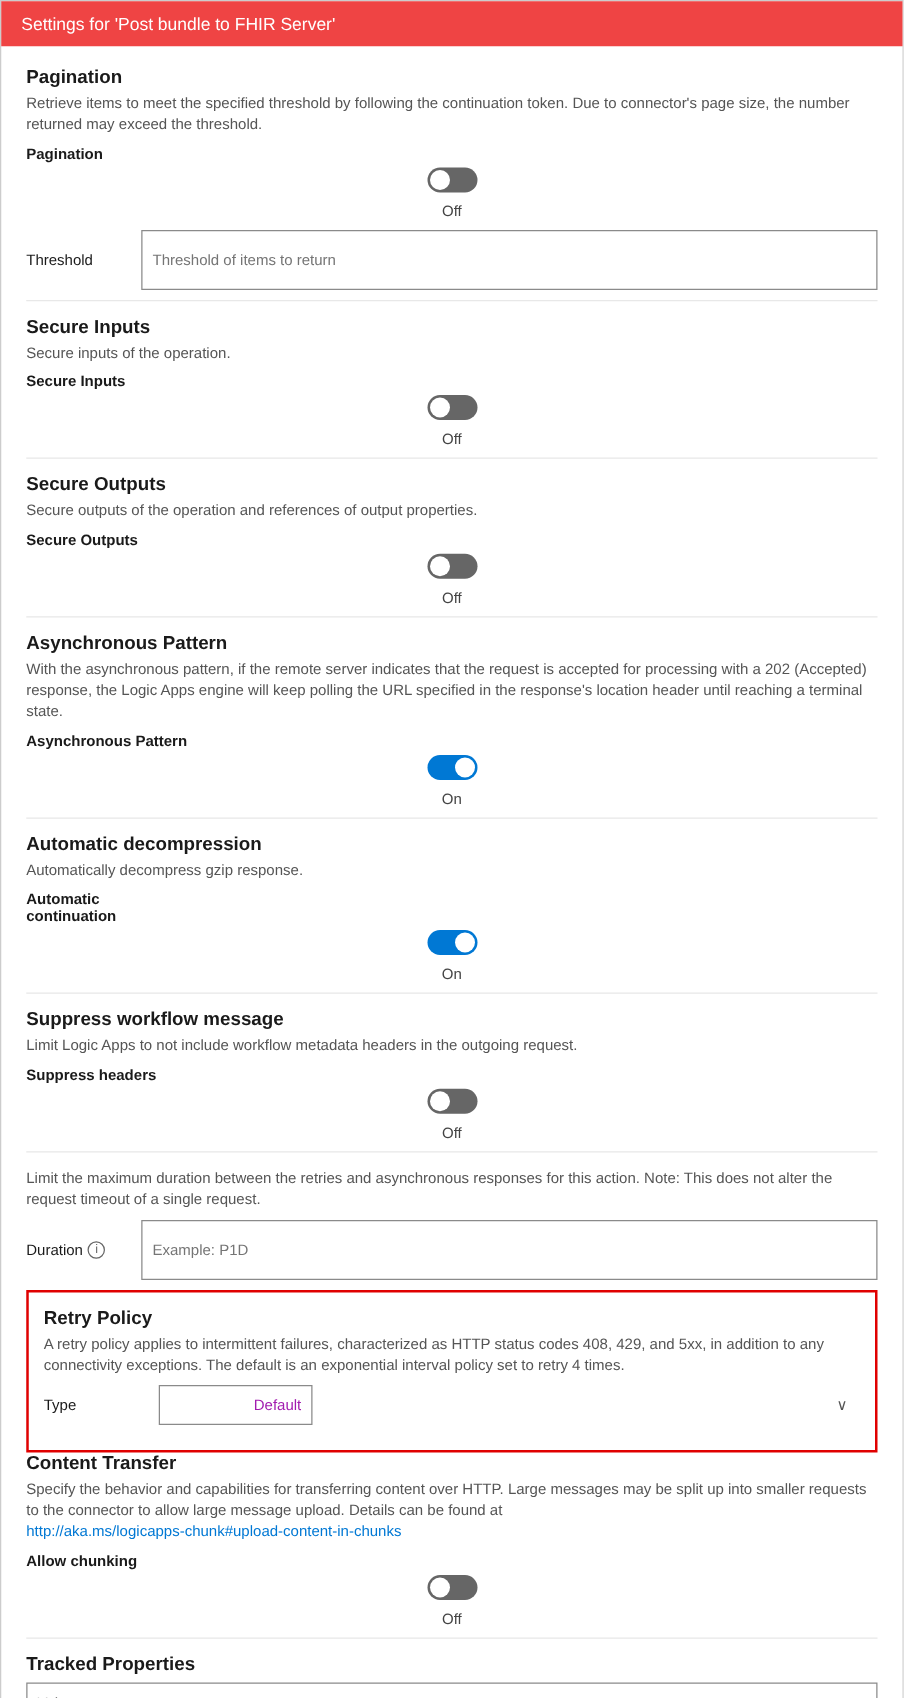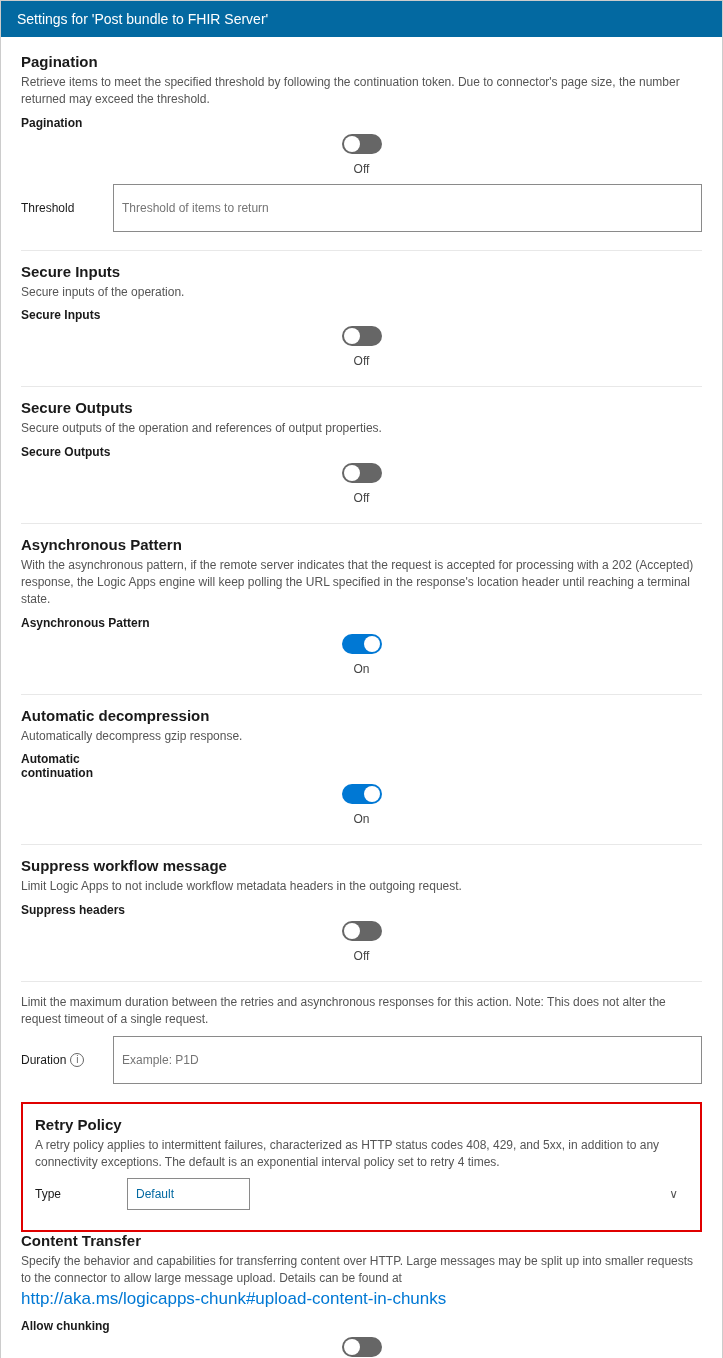--- a/index.html
+++ b/index.html
@@ -12,33 +12,33 @@
       align-items: flex-start;
     }
     .panel {
       width: 723px;
       background: #fff;
       border: 1px solid #ccc;
       display: flex;
       flex-direction: column;
     }
     .panel-header {
-      background: #0369a1;
+      background: #ef4444;
       color: #fff;
       padding: 10px 16px;
       font-size: 14px;
       font-weight: 500;
     }
     .panel-body {
       padding: 16px 20px;
       overflow-y: auto;
       flex: 1;
     }
     .section {
-      margin-bottom: 18px;
+      margin-bottom: 8px;
     }
     .section-title {
       font-size: 15px;
       font-weight: 600;
       color: #1a1a1a;
       margin-bottom: 4px;
     }
     .section-desc {
       font-size: 12px;
       color: #555;
@@ -112,26 +112,27 @@
       color: #888;
       background: #fff;
       outline: none;
     }
     .select-input {
       flex: 1;
       height: 32px;
       border: 1px solid #8a8a8a;
       padding: 4px 8px;
       font-size: 12px;
-      color: #0369a1;
+      color: #a21caf;
       background: #fff;
       outline: none;
       appearance: none;
       -webkit-appearance: none;
       cursor: pointer;
+      text-align: right;
     }
     .select-wrapper {
       flex: 1;
       position: relative;
     }
     .select-wrapper::after {
       content: '∨';
       position: absolute;
       right: 10px;
       top: 50%;
@@ -140,21 +141,21 @@
       font-size: 12px;
       color: #555;
     }
     .retry-section {
       border: 2px solid #e00000;
       padding: 12px;
     }
     .link {
       color: #0078d4;
       text-decoration: none;
-      font-size: 17px;
+      font-size: 12px;
     }
     .tracked-row {
       display: flex;
       gap: 8px;
       margin-top: 6px;
     }
     .tracked-input {
       flex: 1;
       height: 32px;
       border: 1px solid #8a8a8a;

